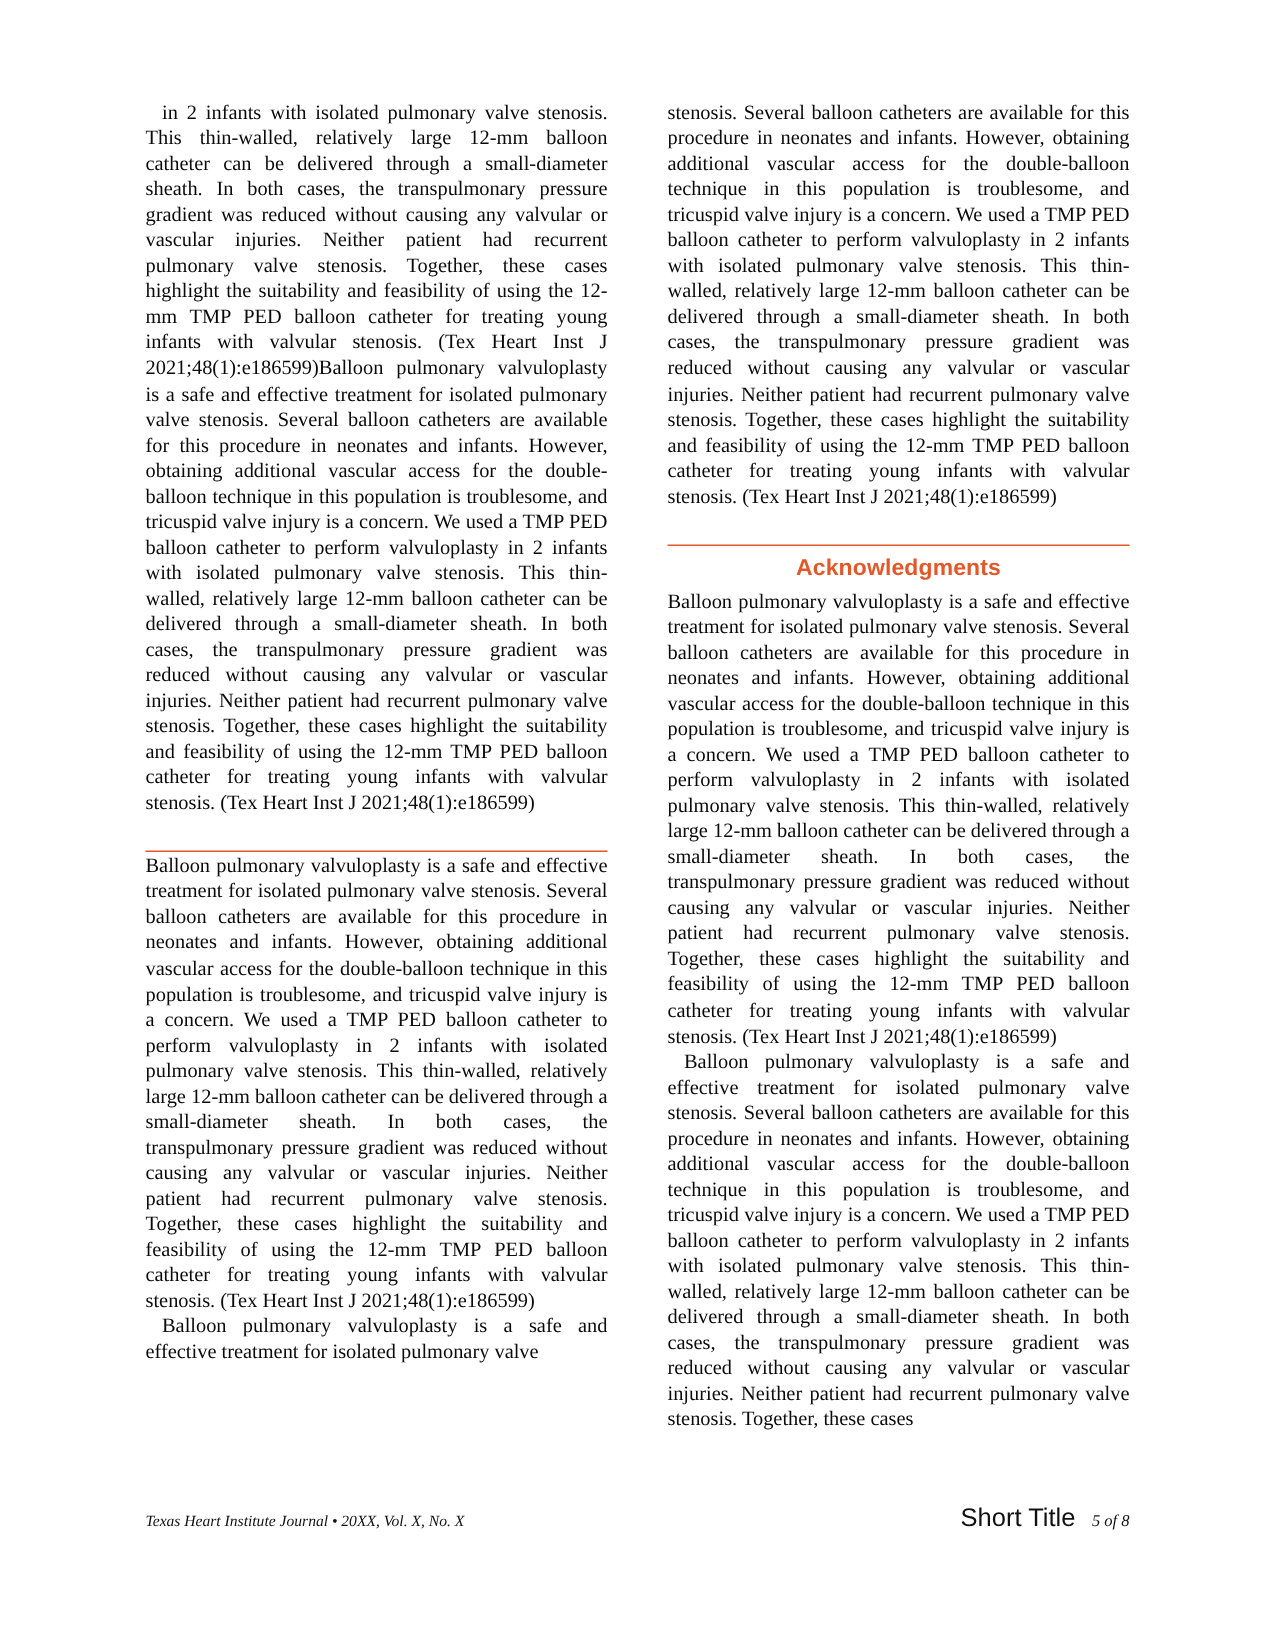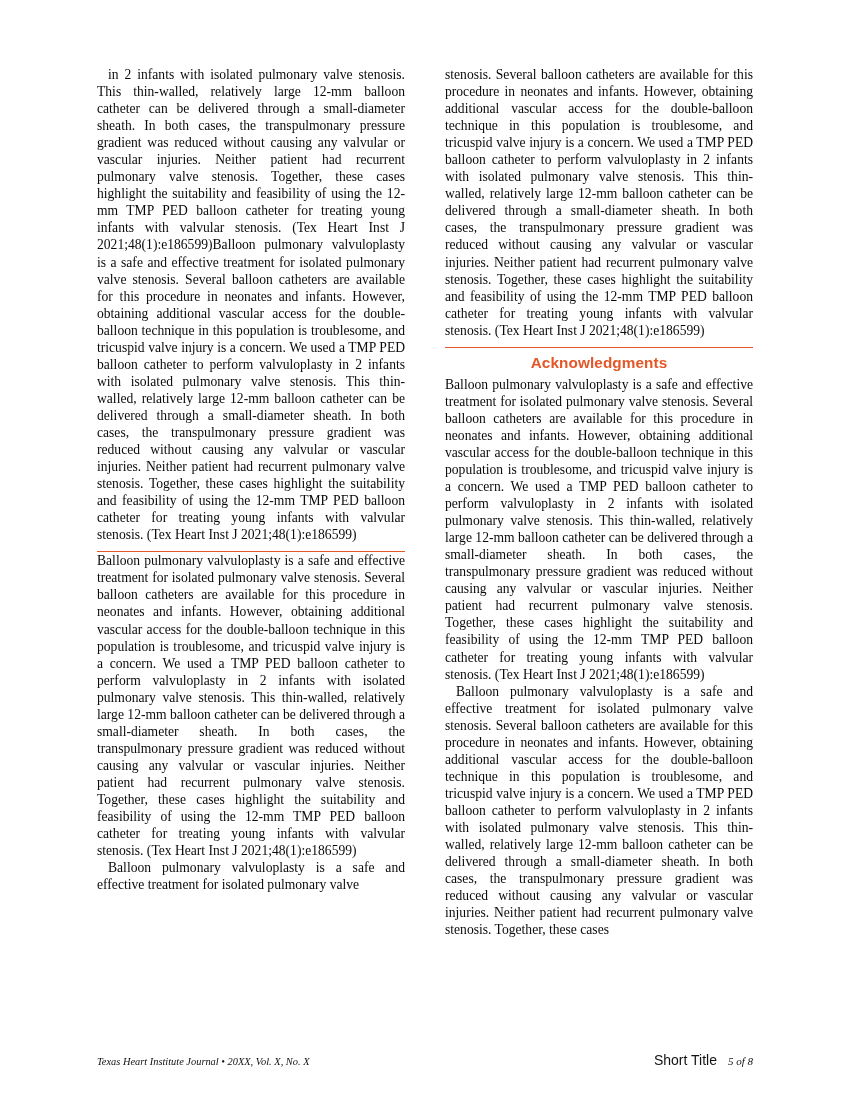--- a/index.html
+++ b/index.html
@@ -51,21 +51,21 @@
     color: #0a0a0a;
   }
   p.body.indent {
     text-indent: 11px;
   }
   p.body.first {
     text-indent: 11px;
   }
 
   .section-break {
-    margin-top: 8px;
+    margin-top: 24px;
     margin-bottom: 0px;
   }
 
   hr.rule {
     border: none;
     border-top: 1.6px solid #E35728;
     margin: 0 0 0 0;
     width: 100%;
     height: 0;
   }
@@ -76,21 +76,21 @@
     font-weight: bold;
     color: #E35728;
     text-align: center;
     margin: 6px 0 4px 0;
     letter-spacing: 0.1px;
   }
 
   .footer {
     position: absolute;
     left: 97px;
-    top: 1052px;
+    top: 1002px;
     width: 656px;
     display: flex;
     flex-direction: row;
     justify-content: space-between;
     align-items: baseline;
   }
   .footer-left {
     font-family: "Liberation Serif", serif;
     font-style: italic;
     font-size: 10.4px;
@@ -99,21 +99,21 @@
   }
   .footer-right {
     display: flex;
     flex-direction: row;
     align-items: baseline;
     gap: 11px;
     white-space: nowrap;
   }
   .footer-title {
     font-family: "Liberation Sans", sans-serif;
-    font-size: 14px;
+    font-size: 17px;
     color: #111111;
   }
   .footer-page {
     font-family: "Liberation Serif", serif;
     font-style: italic;
     font-size: 11px;
     color: #111111;
   }
 </style>
 </head>

